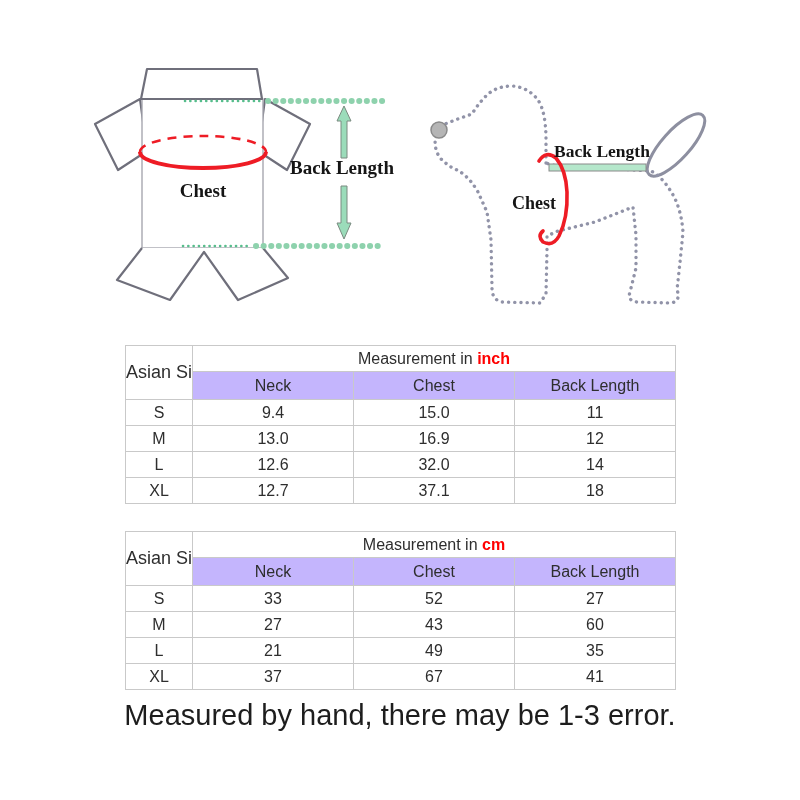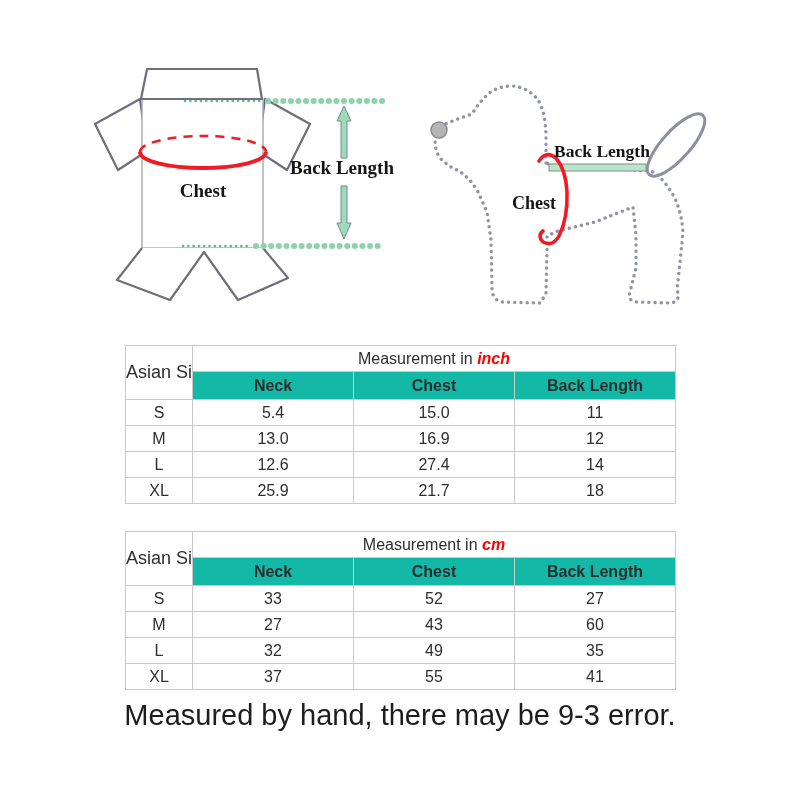--- a/index.html
+++ b/index.html
@@ -16,22 +16,22 @@
     position:absolute; left:125px; width:550px;
     border-collapse:collapse; table-layout:fixed;
     font-size:16px; color:#2e2e2e; text-align:center;
   }
   table.size-table td {
     border:1px solid #c9c9c9; padding:0; height:25px; background:#ffffff;
     overflow:hidden; white-space:nowrap;
   }
   td.sizehead { font-size:18px; line-height:1.3; background:#ffffff; }
   td.meashead { background:#f1f1f1; height:25px; }
-  tr.colrow td { background:#14b8a6; height:27px;font-weight:bold; }
-  .unit { color:#ff0000; font-weight:bold;font-style:italic; }
+  tr.colrow td { background:#c4b5fd; height:27px; }
+  .unit { color:#ff0000; font-weight:bold; }
   .note {
     position:absolute; left:0; top:699px; width:800px; text-align:center;
     font-size:29px; color:#1d1d1d; letter-spacing:0px;
   }
 </style>
 </head>
 <body>
 
 <div class="stage">
 
@@ -106,40 +106,40 @@
         <span class="unit">inch</span>
       </td>
     </tr>
     <tr class="colrow">
       <td>Neck</td>
       <td>Chest</td>
       <td>Back Length</td>
     </tr>
     <tr>
       <td>S</td>
-      <td>5.4</td>
+      <td>9.4</td>
       <td>15.0</td>
       <td>11</td>
     </tr>
     <tr>
       <td>M</td>
       <td>13.0</td>
       <td>16.9</td>
       <td>12</td>
     </tr>
     <tr>
       <td>L</td>
       <td>12.6</td>
-      <td>27.4</td>
+      <td>32.0</td>
       <td>14</td>
     </tr>
     <tr>
       <td>XL</td>
-      <td>25.9</td>
-      <td>21.7</td>
+      <td>12.7</td>
+      <td>37.1</td>
       <td>18</td>
     </tr>
   </tbody>
     </table>
 
   <table class="size-table" style="top:531px">
     <colgroup>
         <col style="width:67px">
         <col style="width:161px">
         <col style="width:161px">
@@ -165,28 +165,28 @@
       <td>27</td>
     </tr>
     <tr>
       <td>M</td>
       <td>27</td>
       <td>43</td>
       <td>60</td>
     </tr>
     <tr>
       <td>L</td>
-      <td>32</td>
+      <td>21</td>
       <td>49</td>
       <td>35</td>
     </tr>
     <tr>
       <td>XL</td>
       <td>37</td>
-      <td>55</td>
+      <td>67</td>
       <td>41</td>
     </tr>
   </tbody>
     </table>
 
-  <div class="note">Measured by hand, there may be 9-3 error.</div>
+  <div class="note">Measured by hand, there may be 1-3 error.</div>
 
 </div>
 
 </body></html>

